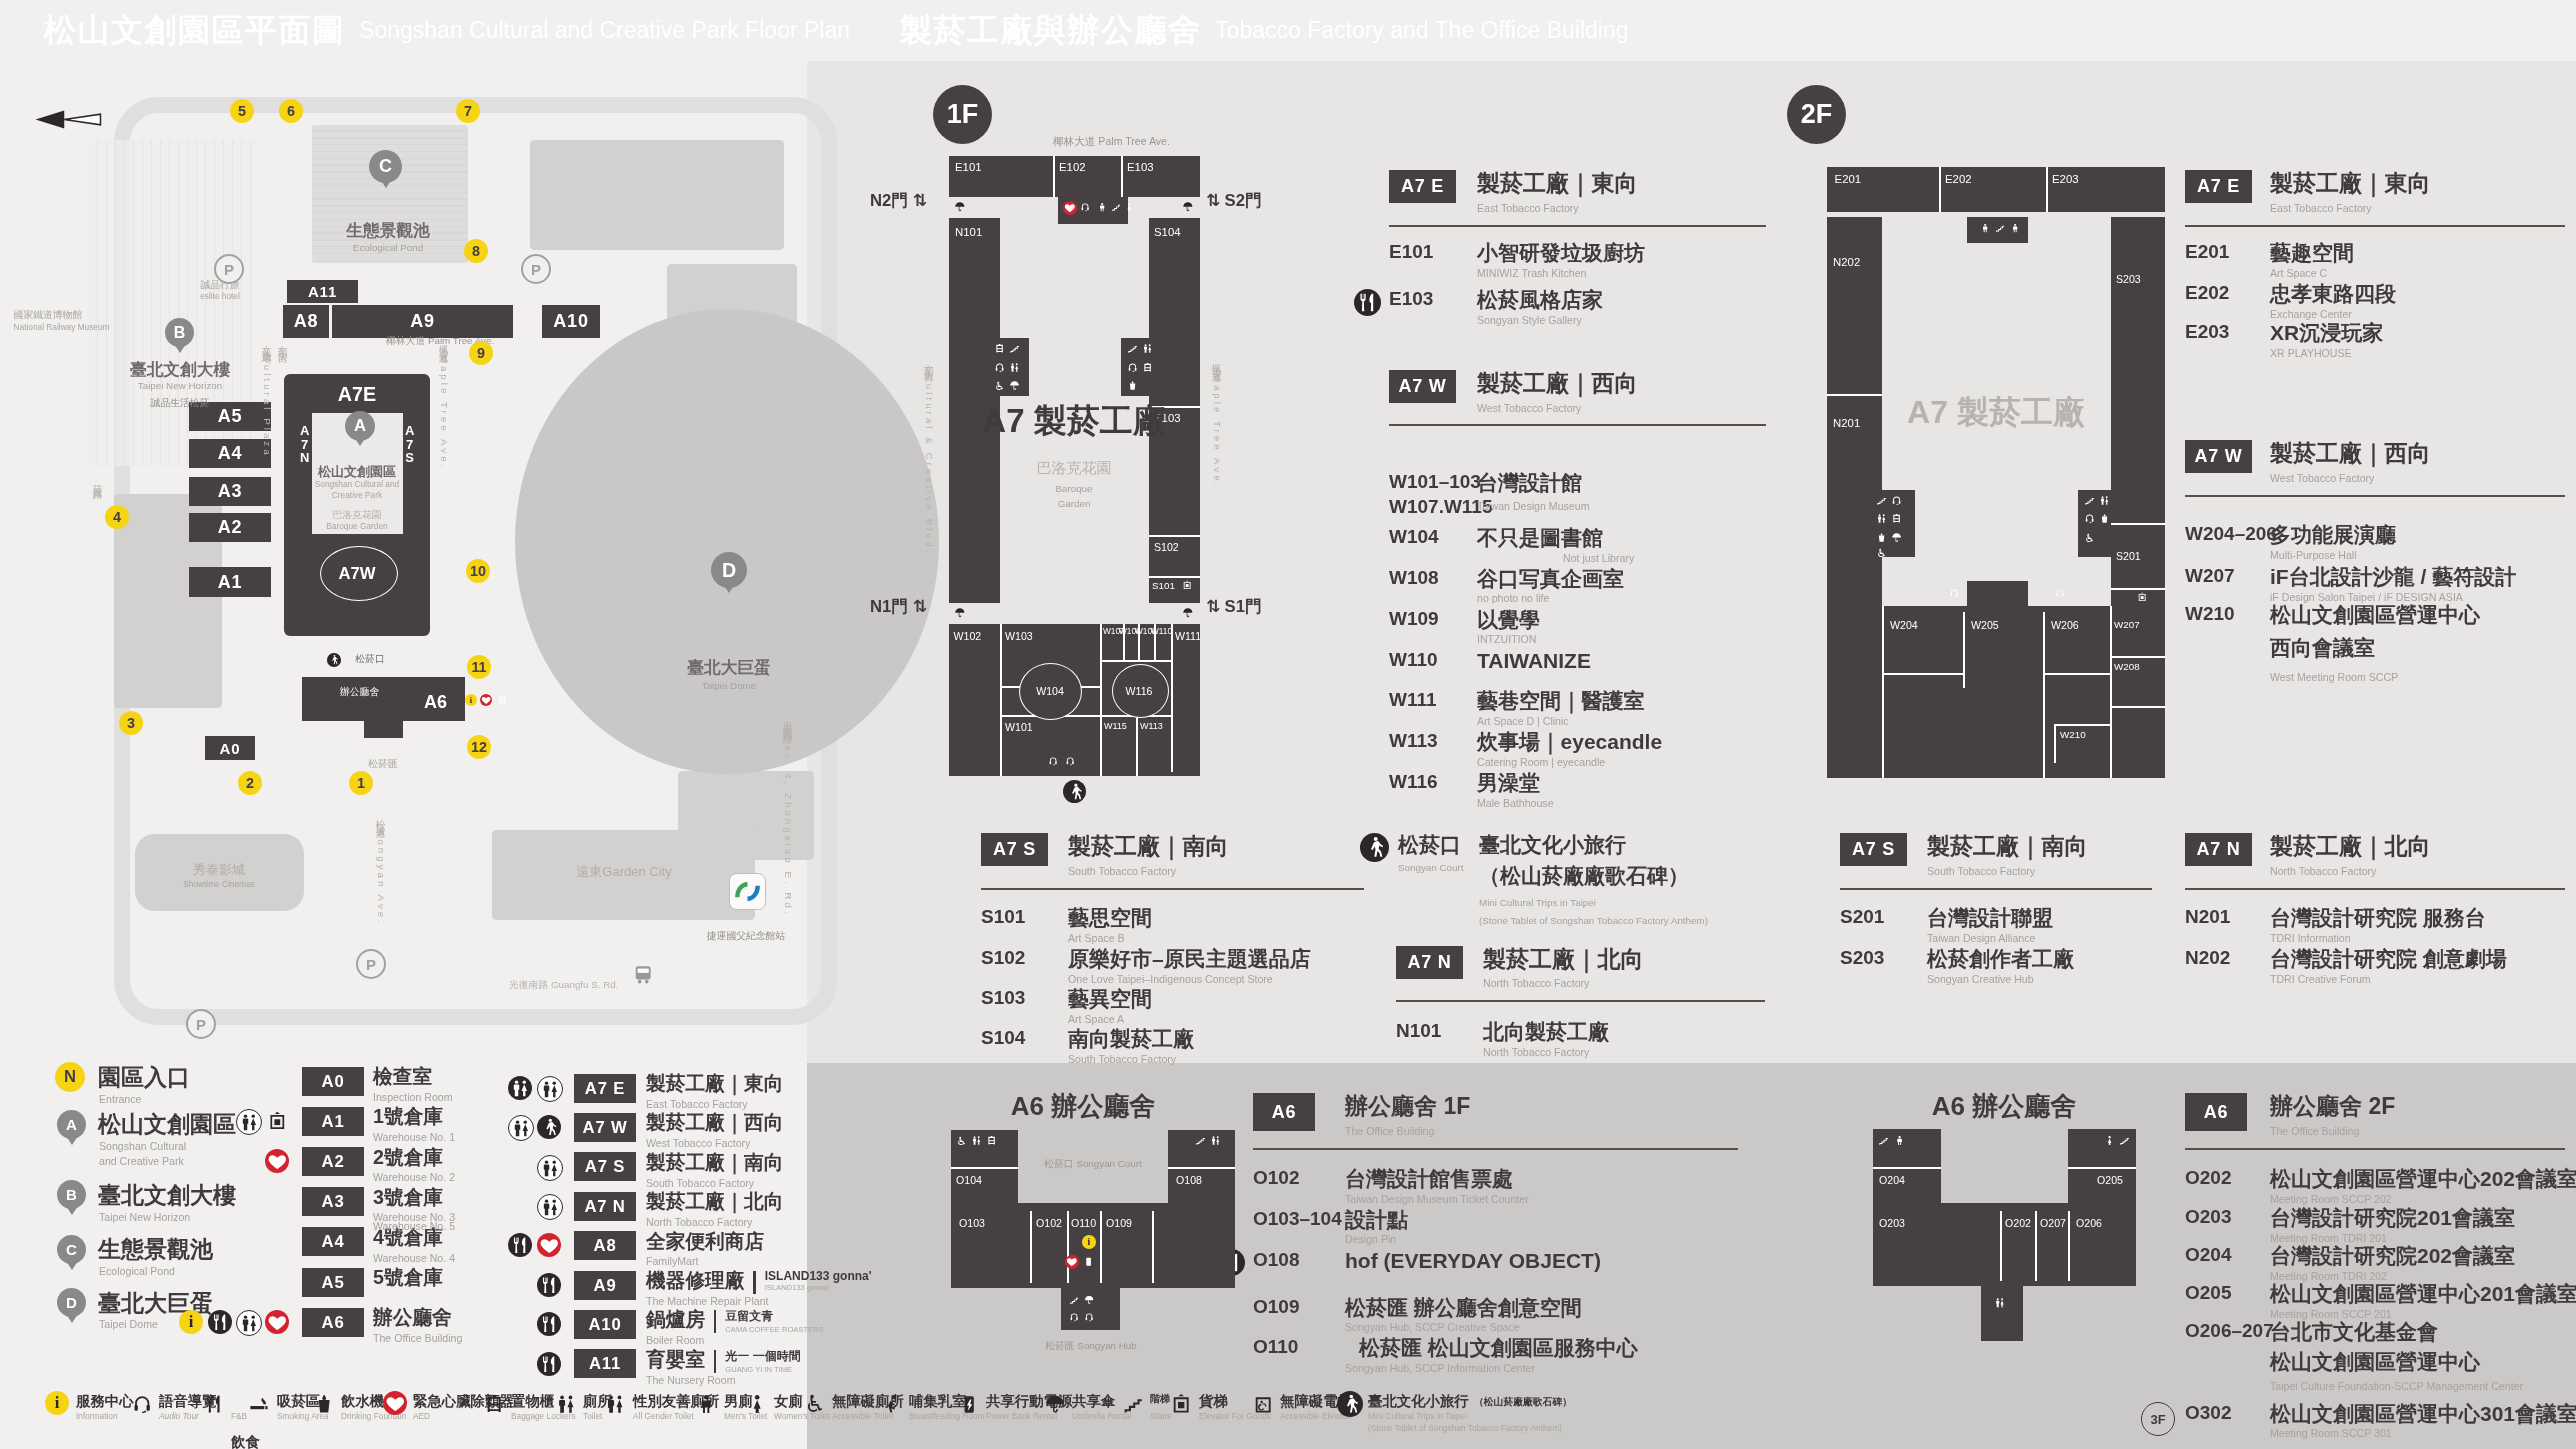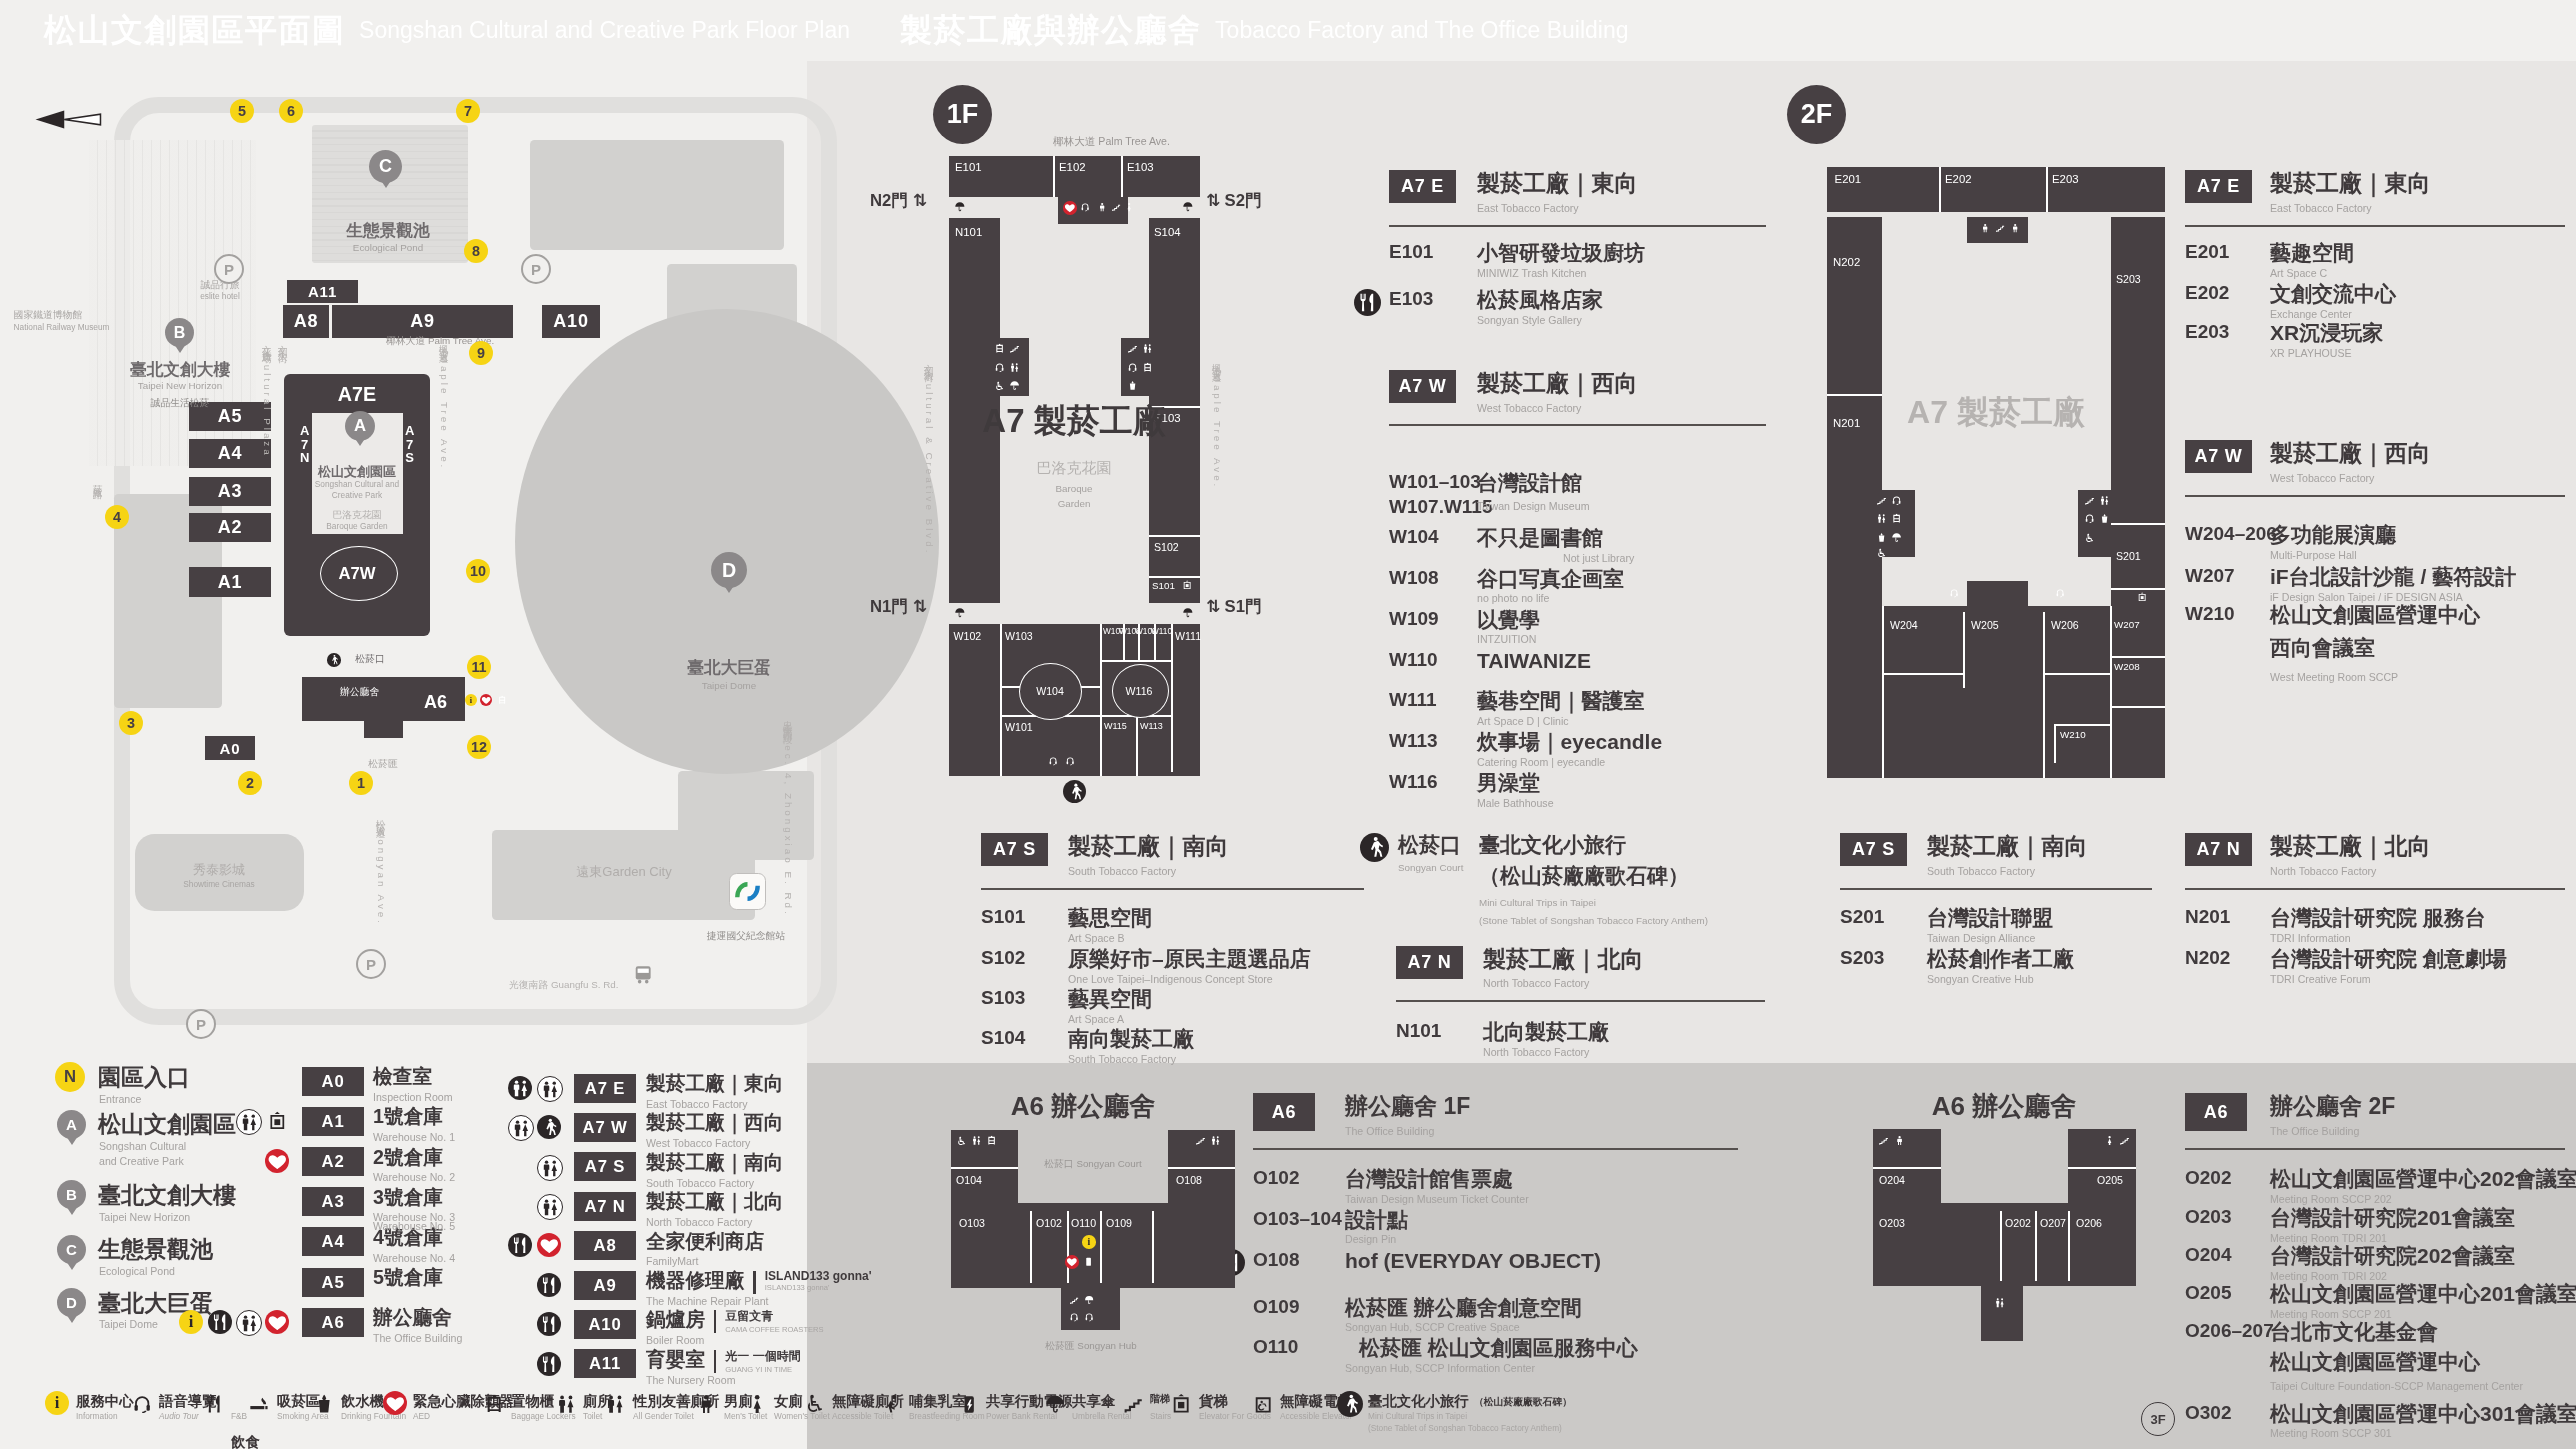--- a/index.html
+++ b/index.html
@@ -625,21 +625,21 @@
       <div class="t zh28b" style="left: 1483px; top: 1020px;">北向製菸工廠</div>
       <div class="t en14" style="left: 1483px; top: 1046px;">North Tobacco Factory</div>
       <div class="bar" style="left: 2185px; top: 170px; width: 67px; height: 33px; font-size: 18px;">A7 E</div>
       <div class="t zh30b" style="left: 2270px; top: 170px;">製菸工廠｜東向</div>
       <div class="t en14" style="left: 2270px; top: 202px;">East Tobacco Factory</div>
       <div class="dline" style="left: 2185px; top: 225px; width: 380px; height: 1.5px;"></div>
       <div class="t code25" style="left: 2185px; top: 241px;">E201</div>
       <div class="t zh28b" style="left: 2270px; top: 241px;">藝趣空間</div>
       <div class="t en14" style="left: 2270px; top: 267px;">Art Space C</div>
       <div class="t code25" style="left: 2185px; top: 282px;">E202</div>
-      <div class="t zh28b" style="left: 2270px; top: 282px;">文創交流中心</div>
+      <div class="t zh28b" style="left: 2270px; top: 282px;">忠孝東路四段</div>
       <div class="t en14" style="left: 2270px; top: 308px;">Exchange Center</div>
       <div class="t code25" style="left: 2185px; top: 321px;">E203</div>
       <div class="t zh28b" style="left: 2270px; top: 321px;">XR沉浸玩家</div>
       <div class="t en14" style="left: 2270px; top: 347px;">XR PLAYHOUSE</div>
       <div class="bar" style="left: 2185px; top: 440px; width: 67px; height: 33px; font-size: 18px;">A7 W</div>
       <div class="t zh30b" style="left: 2270px; top: 440px;">製菸工廠｜西向</div>
       <div class="t en14" style="left: 2270px; top: 472px;">West Tobacco Factory</div>
       <div class="dline" style="left: 2185px; top: 495px; width: 380px; height: 1.5px;"></div>
       <div class="t code25" style="left: 2185px; top: 523px;">W204–206</div>
       <div class="t zh28b" style="left: 2270px; top: 523px;">多功能展演廳</div>

